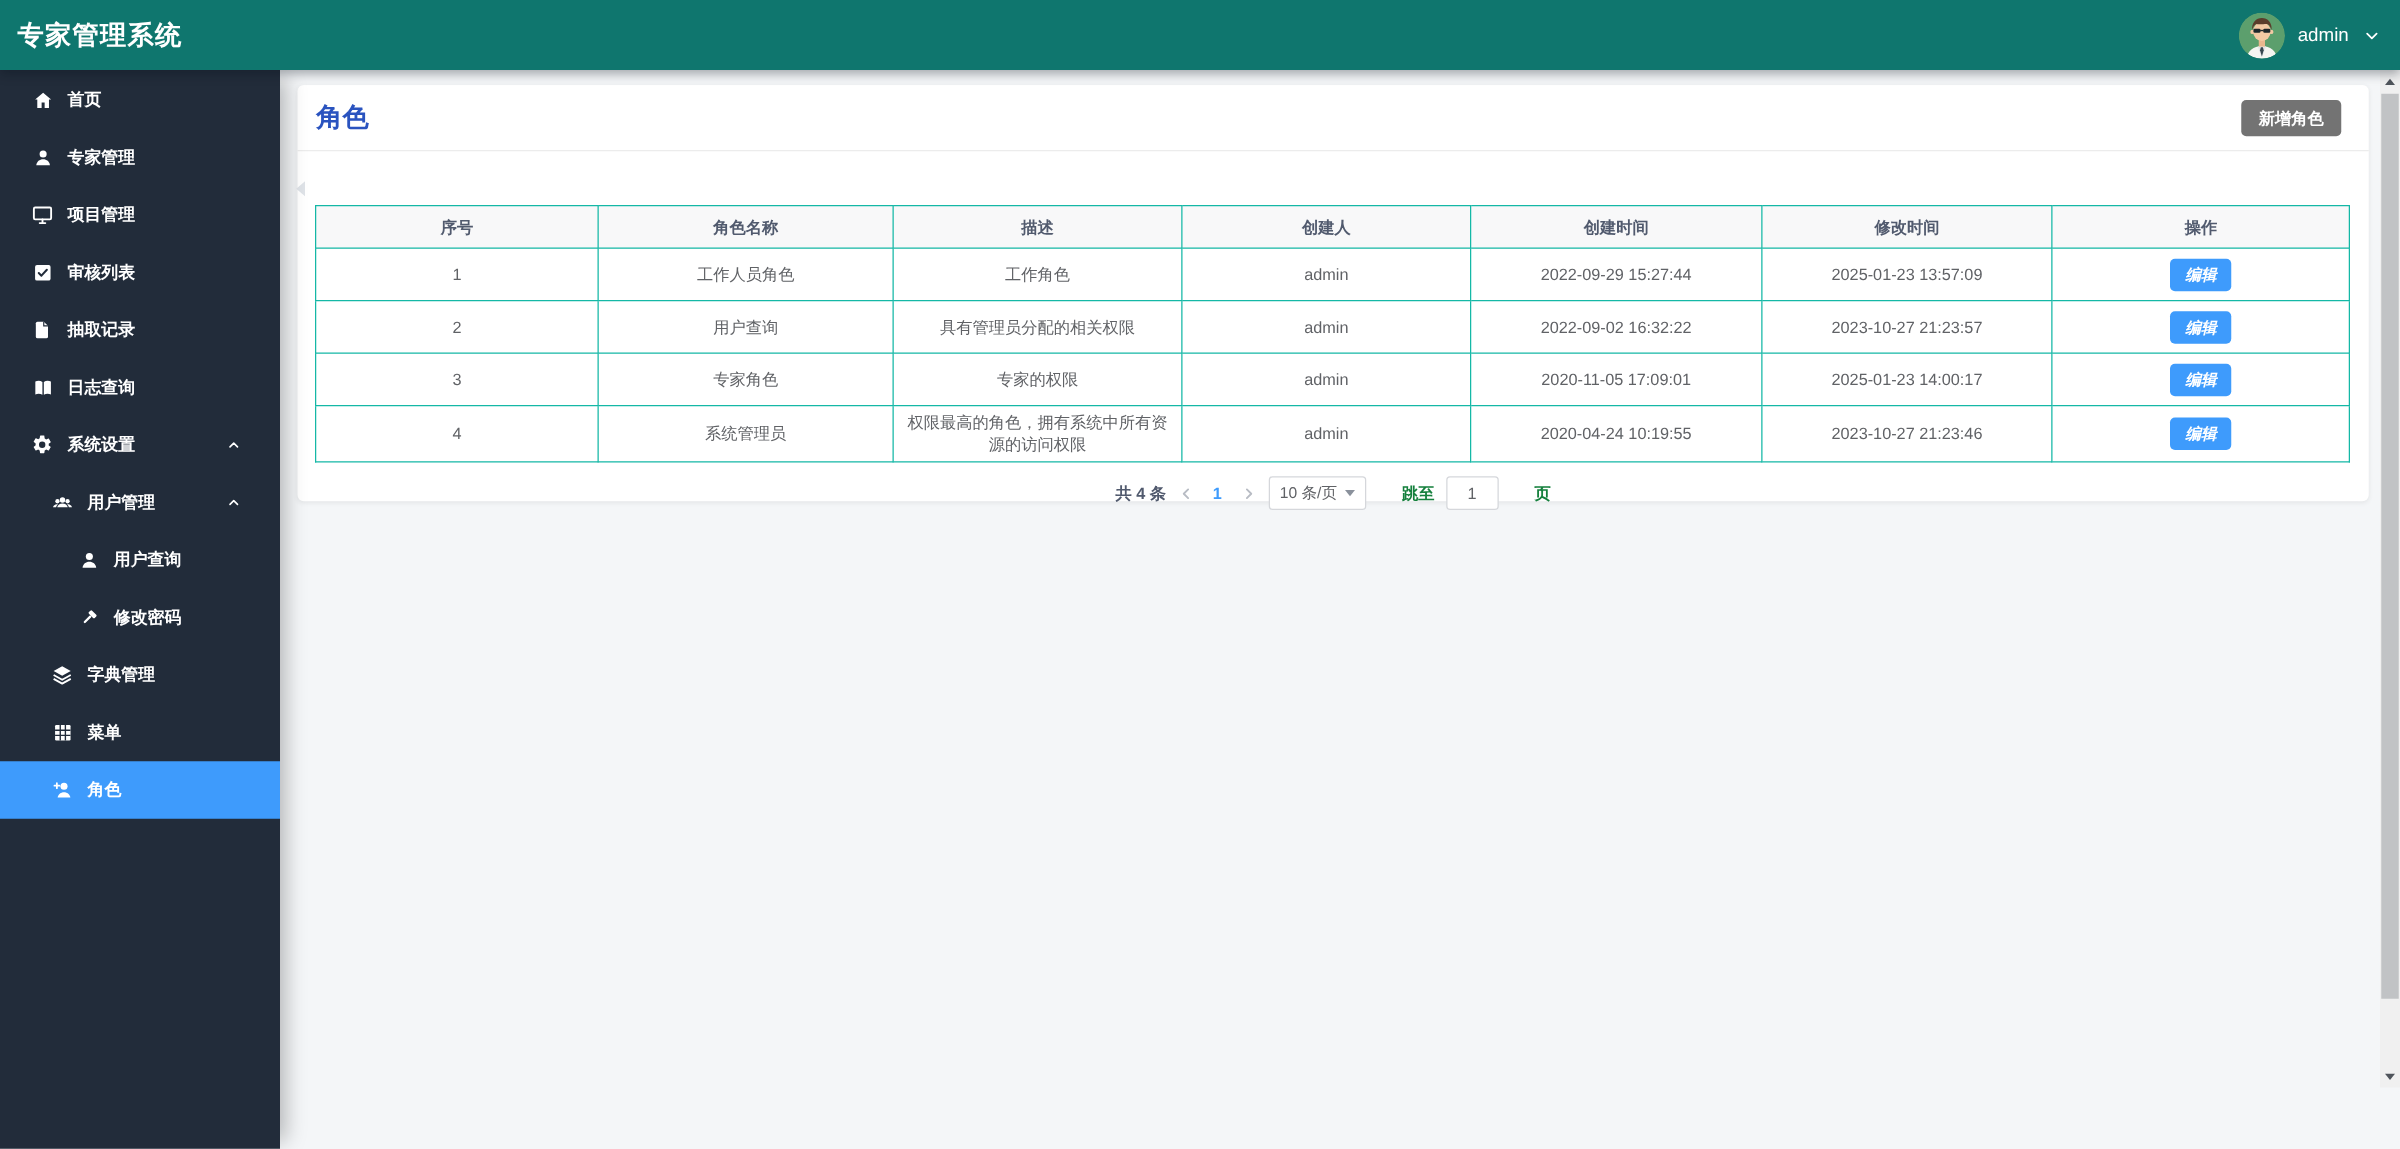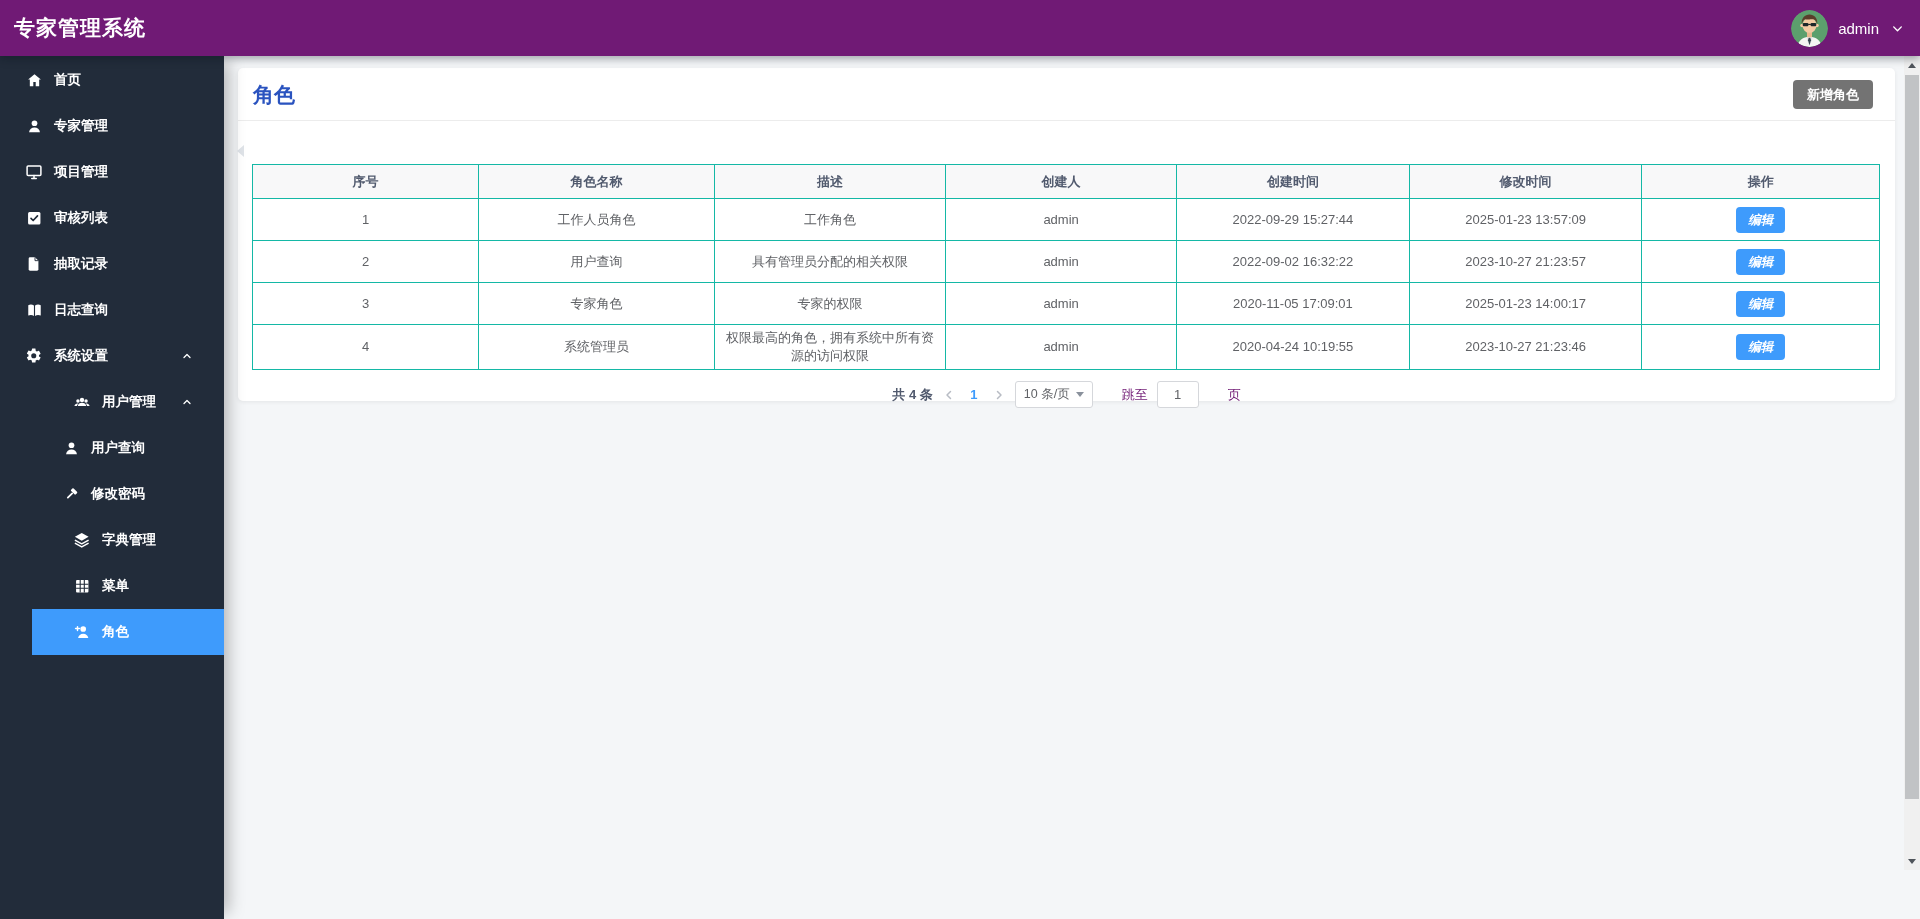--- a/index.html
+++ b/index.html
@@ -2,42 +2,42 @@
 <html><head>
 <meta charset="utf-8">
 <style>
   * { margin:0; padding:0; box-sizing:border-box; }
   html,body { width:1920px; height:919px; overflow:hidden;
     font-family:"Liberation Sans","DejaVu Sans",sans-serif;
     background:#f4f6f8; }
 
   
   .app-header { position:absolute; left:0; top:0; width:1920px; height:56px;
-    background:#701a75; z-index:40; box-shadow:0 3px 8px rgba(10,18,30,.35);
+    background:#0f766e; z-index:40; box-shadow:0 3px 8px rgba(10,18,30,.35);
     display:flex; align-items:center; }
   .logo { color:#ffffff; font-size:21px; font-weight:700; letter-spacing:1px;
     padding-left:14px; }
   .header-user { position:absolute; right:16px; top:0; height:56px;
     display:flex; align-items:center; gap:10px; cursor:pointer; }
   .avatar { width:37px; height:37px; border-radius:50%; overflow:hidden; flex:0 0 auto; }
   .username { color:#ffffff; font-size:15px; }
   .hdr-chevron { display:inline-flex; margin-left:2px; }
 
   
   .sidebar { position:absolute; left:0; top:56px; width:224px; height:863px;
     background:#222c3a; z-index:30;
     box-shadow:10px 0 16px -6px rgba(0,0,0,.28); }
   .menu { padding-top:1px; }
   .menu-item { position:relative; height:46px; display:flex; align-items:center;
     color:#ffffff; font-size:13.5px; font-weight:700; cursor:pointer; }
   .menu-item .mi-icon { width:18px; height:18px; display:inline-flex;
     align-items:center; justify-content:center; flex:0 0 auto; }
   .menu-item .mi-label { margin-left:11px; white-space:nowrap; }
   .menu-item.level-1 { padding-left:25px;text-align:center; }
-  .menu-item.level-2 { padding-left:41px;margin-left:32px; }
+  .menu-item.level-2 { padding-left:41px; }
   .menu-item.level-3 { padding-left:62px; }
   .menu-item.active { background:#3e9bfc; }
   .mi-arrow { position:absolute; right:31px; top:50%; margin-top:-6px;
     width:12px; height:12px; display:inline-flex; }
 
   
   .card { position:absolute; left:238px; top:68px; width:1657px; height:333px;
     background:#ffffff; border-radius:5px; box-shadow:0 1px 4px rgba(0,0,0,.07); }
   .card-header { height:53px; border-bottom:1px solid #ececec; position:relative; }
   .page-title { position:absolute; left:15px; top:0; line-height:53px;
@@ -69,21 +69,21 @@
   .pg-total { font-weight:700; color:#515a6e; }
   .pg-arrow { display:inline-flex; width:14px; height:14px; align-items:center;
     justify-content:center; cursor:pointer; }
   .pg-page { color:#3e9bfc; font-weight:700; min-width:18px; text-align:center;
     cursor:pointer; }
   .pg-size { height:27px; border:1px solid #d5d7db; border-radius:3px;
     background:#fff; display:inline-flex; align-items:center; gap:6px;
     padding:0 8px; font-size:12.5px; color:#606266; cursor:pointer; }
   .caret-down { width:0; height:0; border-left:4px solid transparent;
     border-right:4px solid transparent; border-top:5px solid #8a919c; }
-  .pg-jump-label { font-weight:400; color:#701a75;padding-left:20px; }
+  .pg-jump-label { font-weight:700; color:#15803d;padding-left:20px; }
   .pg-input { width:42px; height:27px; border:1px solid #d5d7db; border-radius:3px;
     text-align:center; font-size:13px; color:#606266; font-family:inherit; }
 
   
   .scrollbar { position:absolute; right:0; top:56px; width:16px; height:814px;
     background:#f0f0f0; z-index:20; }
   .sb-btn { position:absolute; left:0; width:16px; height:18px;
     display:flex; align-items:center; justify-content:center; cursor:pointer; }
   .sb-up { top:0; } .sb-down { bottom:0; }
   .tri-up { width:0; height:0; border-left:4px solid transparent;

